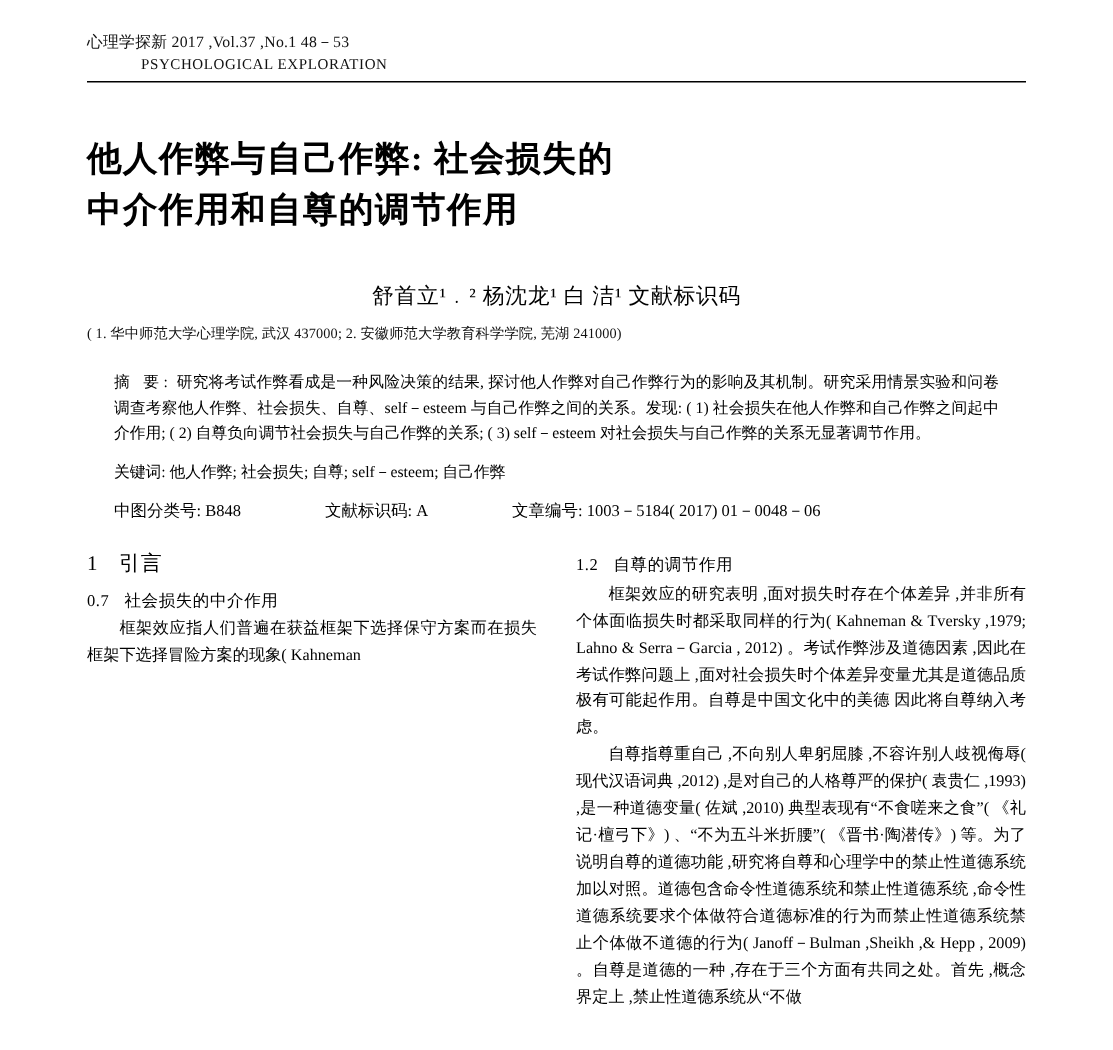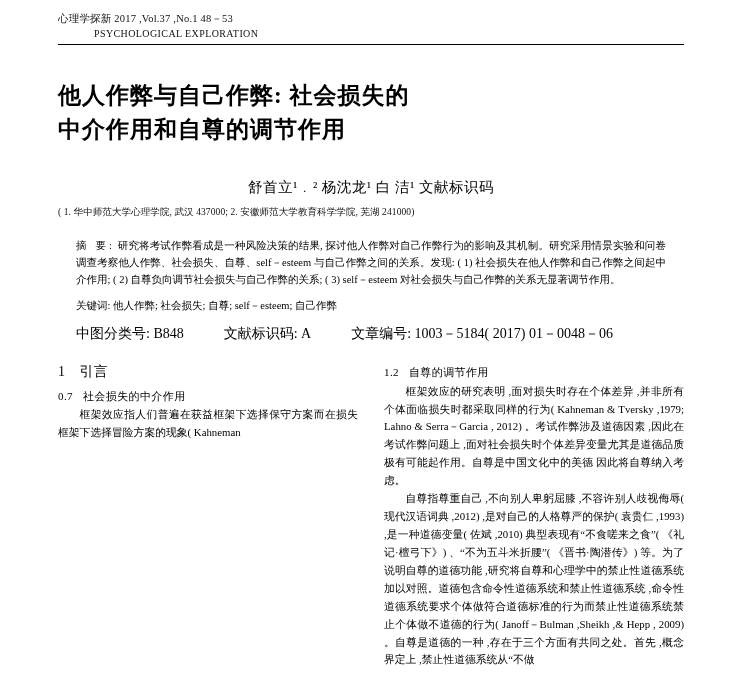--- a/index.html
+++ b/index.html
@@ -12,21 +12,21 @@
     height: 700px;
     font-family: "Liberation Serif", serif;
     color: #000;
     overflow: hidden;
   }
   .page {
     position: relative;
     width: 742px;
     height: 700px;
     box-sizing: border-box;
-    padding: 12px 58px 0 58px;
+    padding: 22px 58px 0 58px;
   }
   
   .runhead {
     font-size: 10.5px;
     line-height: 1.35;
     letter-spacing: 0.2px;
     font-family: "Liberation Serif", serif;
   }
   .runhead-cn {
     font-size: 10.5px;
@@ -81,24 +81,24 @@
     letter-spacing: 3px;
   }
   .kw {
     margin: 9px 18px 0 18px;
     font-size: 10.5px;
     line-height: 1.62;
     text-align: justify;
   }
   .meta-line {
     margin: 9px 18px 0 18px;
-    font-size: 14px;
+    font-size: 11px;
     line-height: 1.62;
     display: flex;
-    gap: 40px;
+    gap: 56px;
   }
   
   .columns {
     display: flex;
     margin-top: 15px;
     gap: 26px;
   }
   .col {
     width: 300px;
     font-size: 10.8px;

